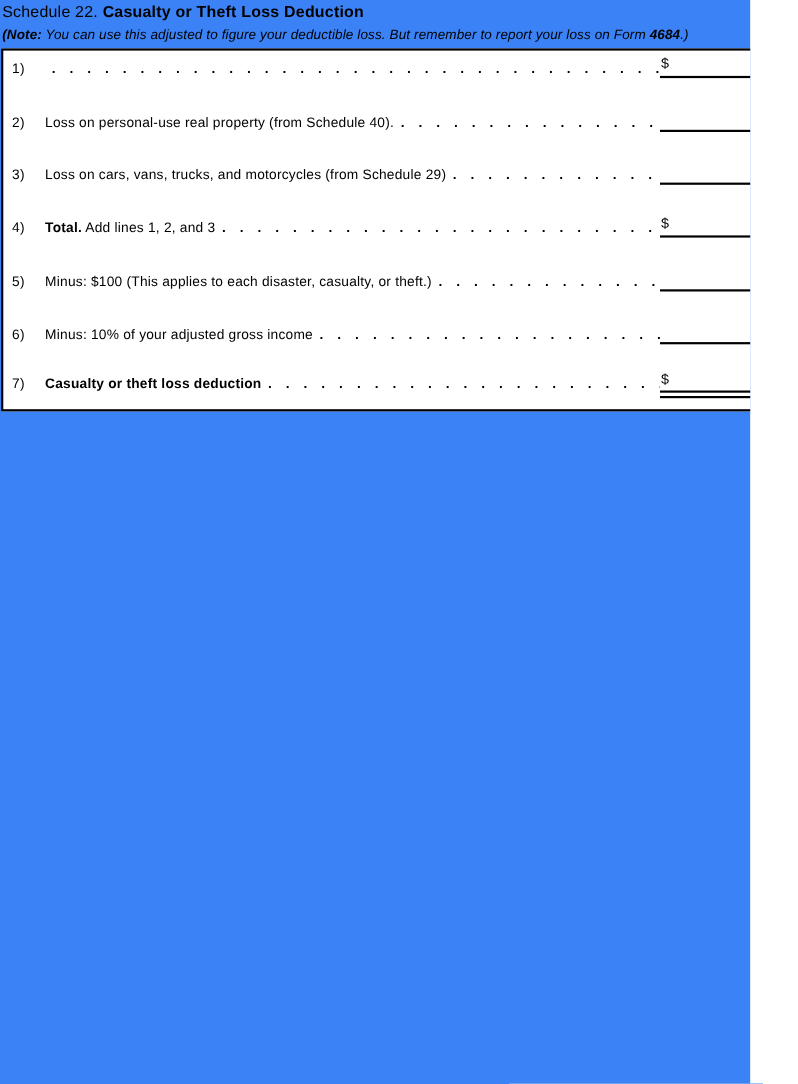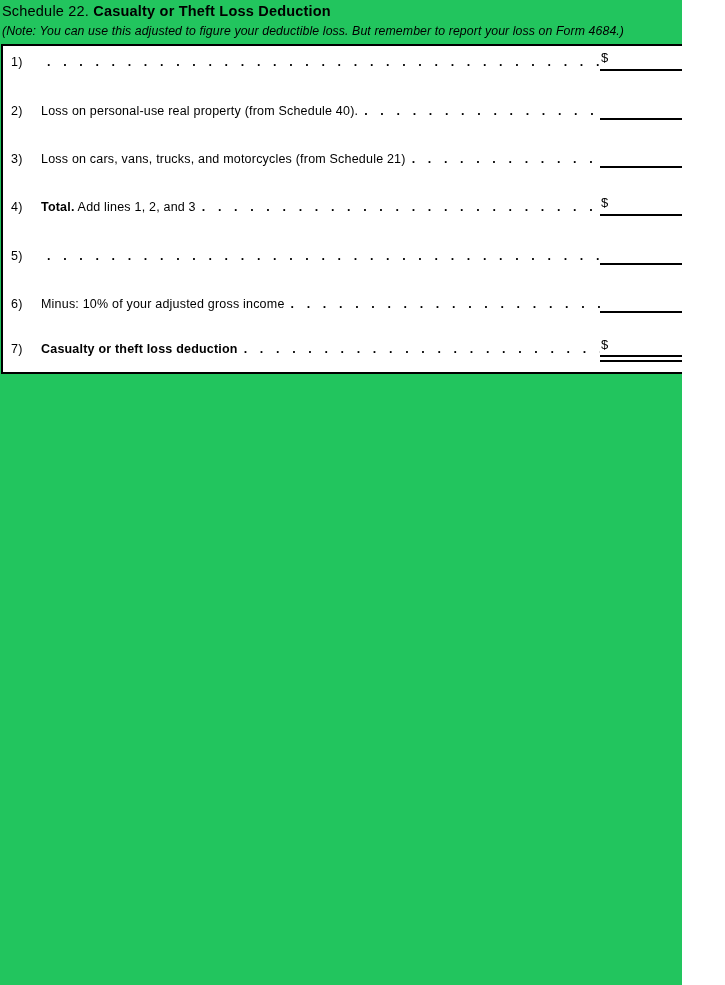--- a/index.html
+++ b/index.html
@@ -6,37 +6,37 @@
   html, body { margin: 0; padding: 0; }
   body {
     width: 725px; height: 985px;
     background: #ffffff;
     color: #000000;
     font-family: "Liberation Sans", sans-serif;
   }
   .page {
     position: relative;
     width: 682px; height: 985px;
-    background: #22c55e;
+    background: #3b82f6;
     overflow: hidden;
   }
 
   
   .title {
     position: absolute; left: 2px; top: 3px;
     font-size: 14.5px; letter-spacing: 0.2px;
     white-space: nowrap;
   }
   .title .bold { font-weight: bold; }
   .note {
     position: absolute; left: 2px; top: 24px;
     font-size: 12.3px; font-style: italic;
     letter-spacing: 0.1px; white-space: nowrap;
   }
-  .note .nbold { font-weight: normal; }
+  .note .nbold { font-weight: bold; }
 
   
   .formbox {
     position: absolute; left: 1px; top: 44px;
     width: 721px; height: 330px;
     border: 2px solid #000;
     background: #fff;
   }
 
   
@@ -104,34 +104,35 @@
 
     <div class="row r2">
       <span class="num">2)</span>
       <span class="lbl"><span class="b"></span><span>Loss on personal-use real property (from Schedule 40).</span></span>
       <span class="leader">. . . . . . . . . . . . . . . . . . . . . . . . . . . . . . . . . . . .</span>
       <span class="amt"><span class="dollar"></span><span></span></span>
     </div>
 
     <div class="row r3">
       <span class="num">3)</span>
-      <span class="lbl"><span class="b"></span><span>Loss on cars, vans, trucks, and motorcycles (from Schedule 21)</span></span>
+      <span class="lbl"><span class="b"></span><span>Loss on cars, vans, trucks, and motorcycles (from Schedule 29)</span></span>
       <span class="leader">. . . . . . . . . . . . . . . . . . . . . . . . . . . . . . . . . . . .</span>
       <span class="amt"><span class="dollar"></span><span></span></span>
     </div>
 
     <div class="row r4">
       <span class="num">4)</span>
       <span class="lbl"><span class="b">Total.</span><span> Add lines 1, 2, and 3</span></span>
       <span class="leader">. . . . . . . . . . . . . . . . . . . . . . . . . . . . . . . . . . . .</span>
       <span class="amt"><span class="dollar">$</span><span></span></span>
     </div>
 
     <div class="row r5">
       <span class="num">5)</span>
+      <span class="lbl"><span class="b"></span><span>Minus: $100 (This applies to each disaster, casualty, or theft.)</span></span>
       <span class="leader">. . . . . . . . . . . . . . . . . . . . . . . . . . . . . . . . . . . .</span>
       <span class="amt"><span class="dollar"></span><span></span></span>
     </div>
 
     <div class="row r6">
       <span class="num">6)</span>
       <span class="lbl"><span class="b"></span><span>Minus: 10% of your adjusted gross income</span></span>
       <span class="leader">. . . . . . . . . . . . . . . . . . . . . . . . . . . . . . . . . . . .</span>
       <span class="amt"><span class="dollar"></span><span></span></span>
     </div>

